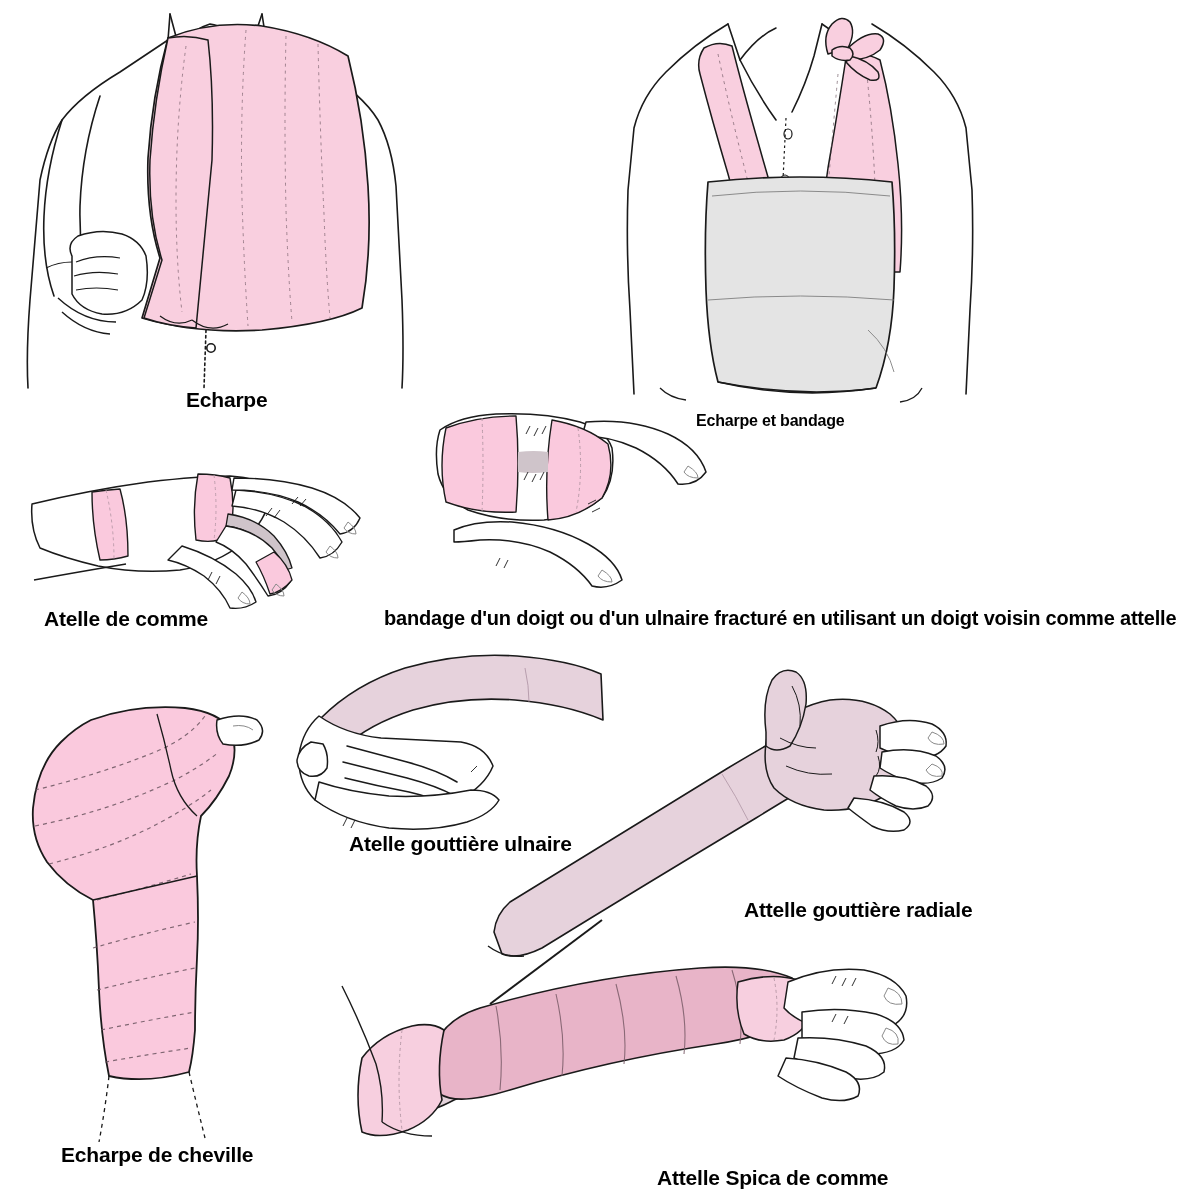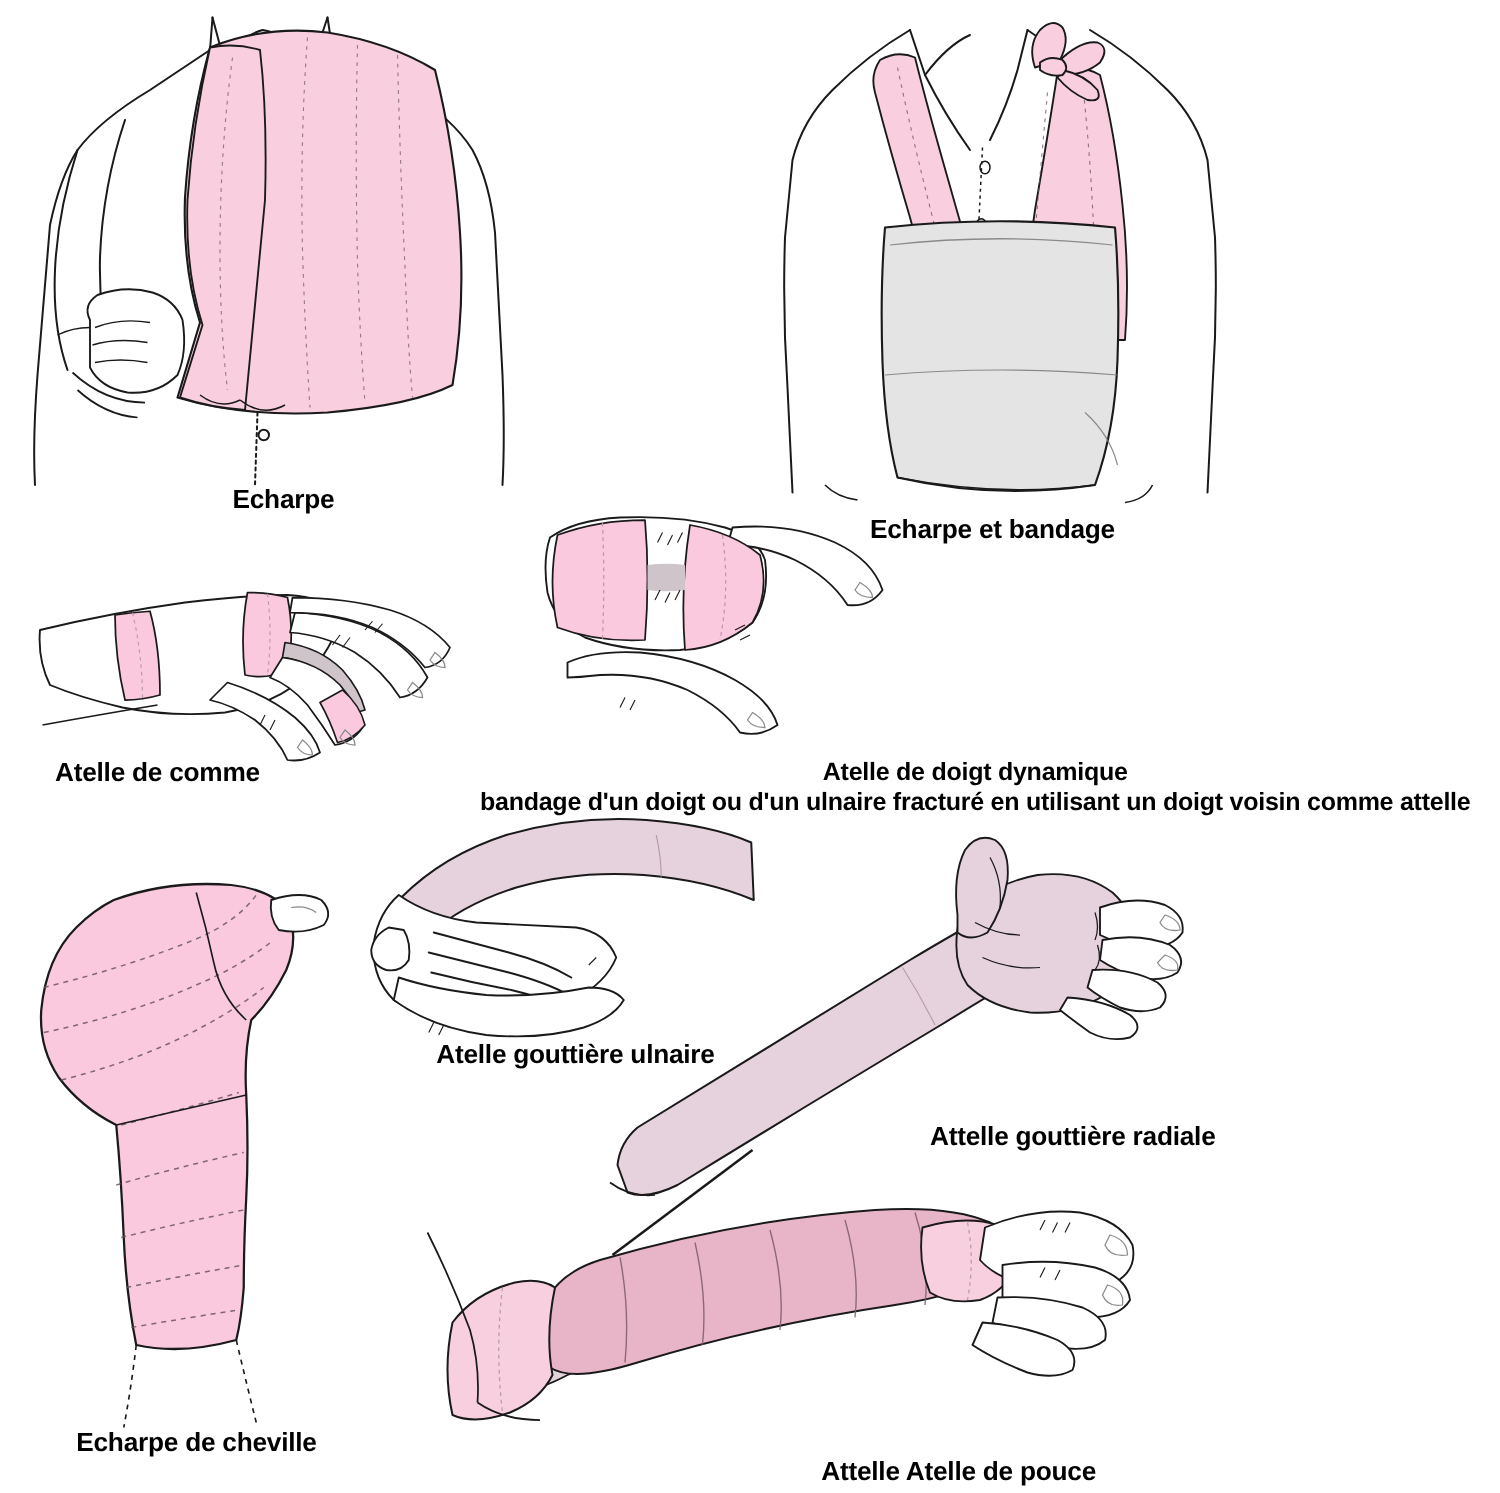--- a/index.html
+++ b/index.html
@@ -28,21 +28,21 @@
   }
   .cap {
     position: absolute;
     color: #000000;
     font-weight: bold;
     letter-spacing: -0.2px;
     white-space: nowrap;
     line-height: 1.18;
   }
   .cap.c-echarpe        { left: 186px; top: 388px;  font-size: 21px; }
-  .cap.c-echarpe-band   { left: 696px; top: 412px;  font-size: 21px; }
+  .cap.c-echarpe-band   { left: 696px; top: 412px;  font-size: 16px; }
   .cap.c-doigt          { left: 44px;  top: 607px;  font-size: 21px; }
   .cap.c-dyn            { left: 384px; top: 607px;  font-size: 20px; text-align: center; }
   .cap.c-dyn .l1        { display: block; text-align: center; }
   .cap.c-dyn .l2        { display: block; text-align: center; }
   .cap.c-ulnaire        { left: 349px; top: 832px;  font-size: 21px; }
   .cap.c-radiale        { left: 744px; top: 898px;  font-size: 21px; }
   .cap.c-cheville       { left: 61px;  top: 1143px; font-size: 21px; }
   .cap.c-spica          { left: 657px; top: 1166px; font-size: 21px; }
 </style>
 </head>
@@ -280,21 +280,20 @@
           <path d="M84 168 L88 160"></path>
       </g>
 
       <g fill="none" stroke="#8a8a8a" stroke-width="1">
         <path d="M268 66 Q278 72 278 78 Q268 78 264 72 Z"></path>
         <path d="M182 170 Q192 176 192 182 Q182 182 178 176 Z"></path>
       </g>
     </svg>
   </div>
   <div class="cap c-dyn">
-    <span class="l1">Atelle de doigt dynamique</span>
     <span class="l2">bandage d'un doigt ou d'un ulnaire fracturé en utilisant un doigt voisin comme attelle</span>
   </div>
 
   <div class="fig" style="left:285px; top:650px;">
     <svg width="320" height="200" viewBox="0 0 320 200">
 
       <g>
         <path d="M36 68 Q70 34 120 18 Q176 2 232 6 Q284 10 316 24
                  L318 70 Q280 54 230 50 Q176 46 128 60 Q84 74 58 98 Z" fill="#e6d2dc" stroke="#1a1a1a" stroke-width="1.6" stroke-linejoin="round"></path>
         <g fill="none" stroke="#a4899a" stroke-width="0.9" opacity="0.8">
@@ -482,15 +481,15 @@
       <g fill="none" stroke="#1a1a1a" stroke-width="1.4">
         <path d="M2 26 Q22 66 36 104 Q44 132 42 162"></path>
         <path d="M42 162 Q62 176 92 176"></path>
       </g>
 
       <g fill="none" stroke="#1a1a1a" stroke-width="2">
         <path d="M150 44 L262 -40"></path>
       </g>
     </svg>
   </div>
-  <div class="cap c-spica">Attelle Atelle de pouce</div>
+  <div class="cap c-spica">Attelle Spica de comme</div>
 
 </div>
 
 </body></html>

